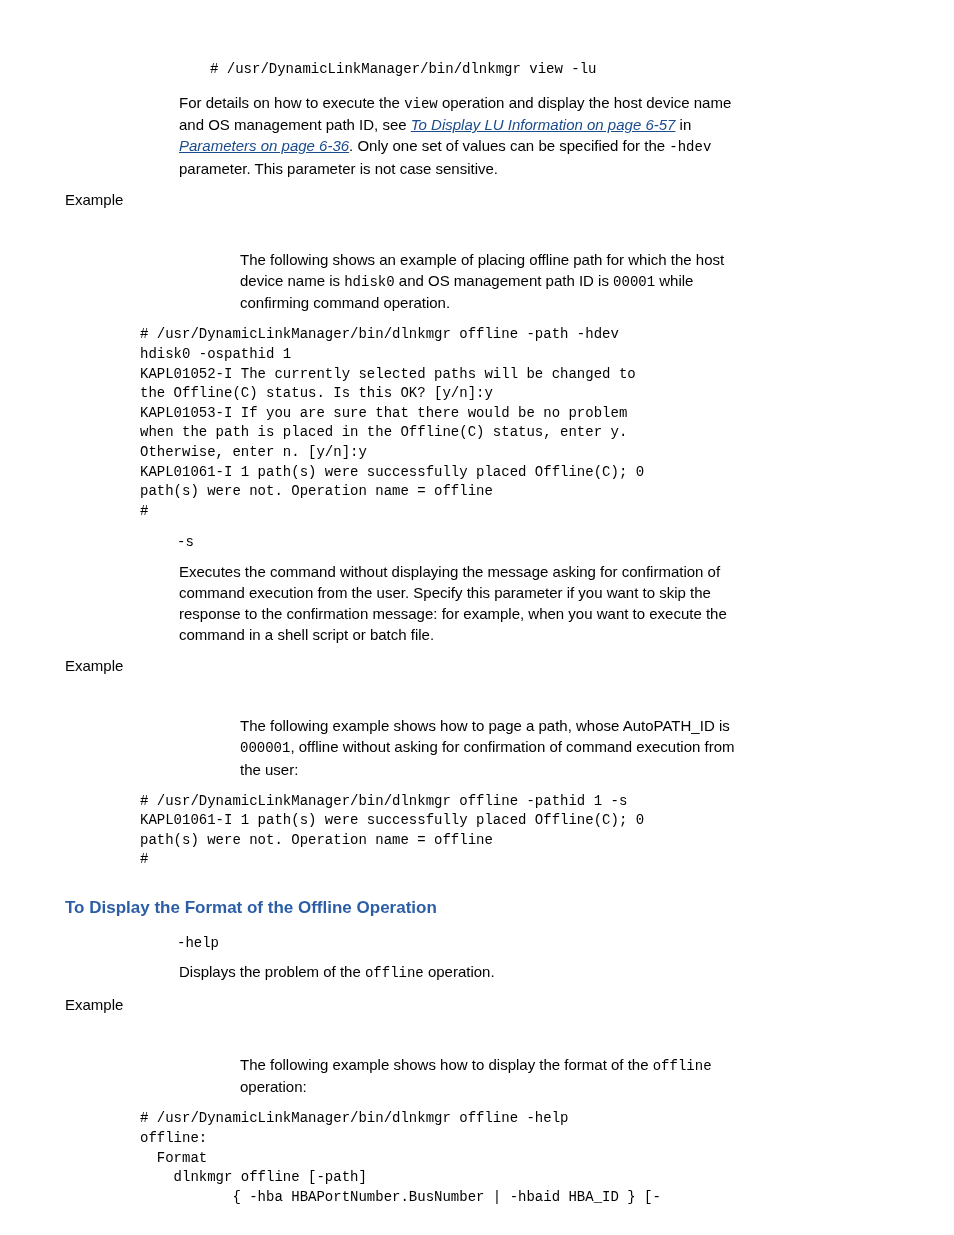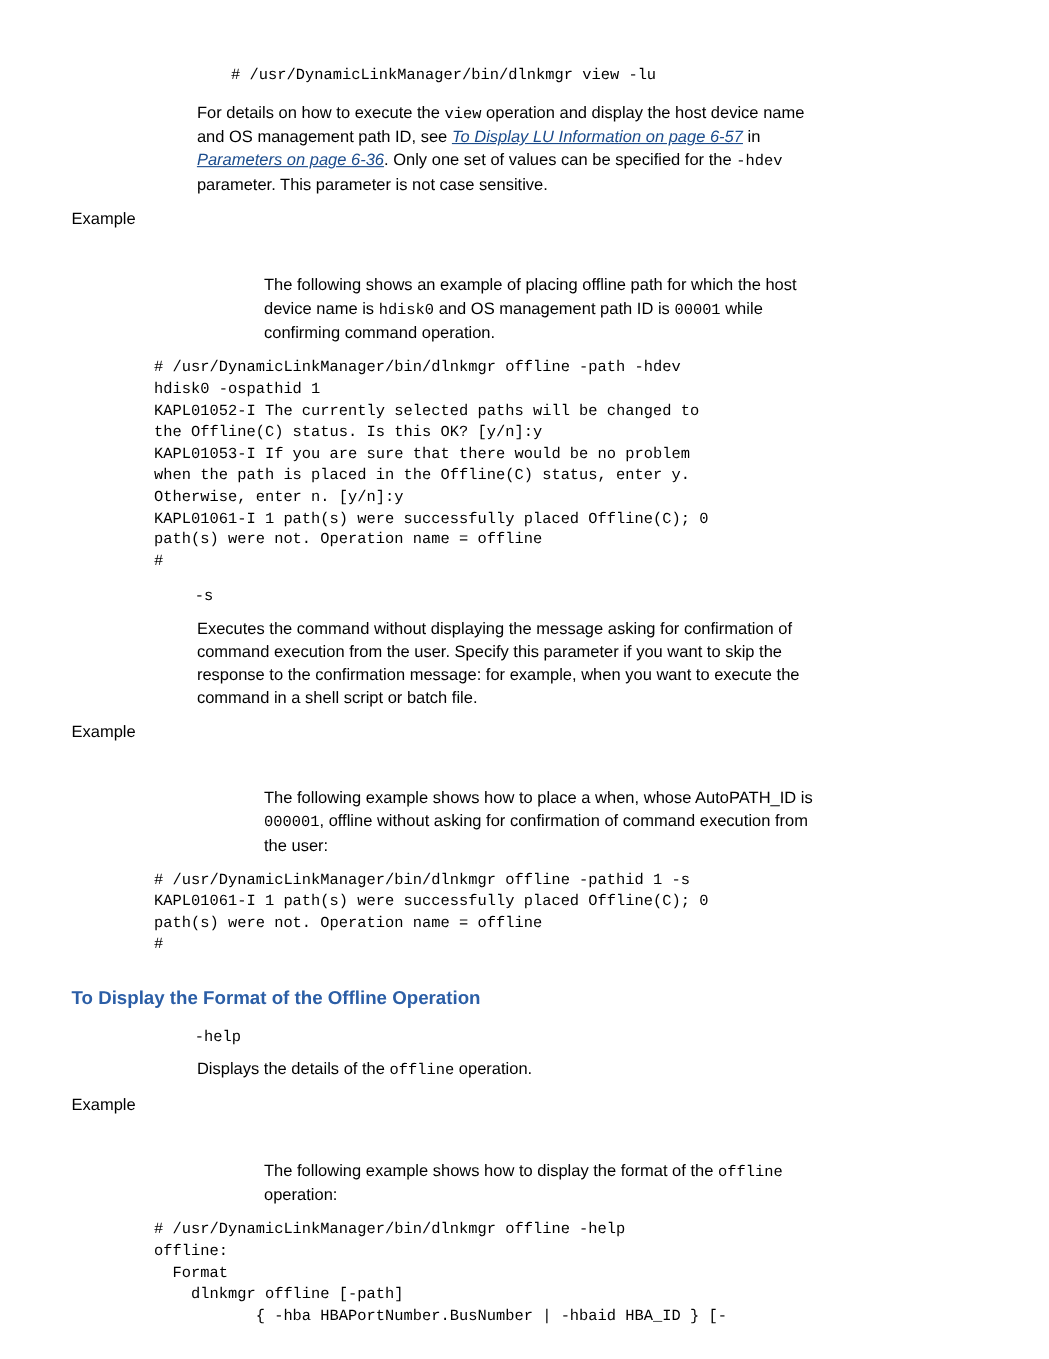--- a/index.html
+++ b/index.html
@@ -79,34 +79,34 @@
 path(s) were not. Operation name = offline
 #</div>
 
 <p class="mono param-label">-s</p>
 
 <p class="block1">Executes the command without displaying the message asking for confirmation of command execution from the user. Specify this parameter if you want to skip the response to the confirmation message: for example, when you want to execute the command in a shell script or batch file.</p>
 
 <p class="block1 example-label">Example</p>
 
 <p class="block2">
-  <span>The following example shows how to place a when, whose AutoPATH_ID is </span><span class="mono">000001</span><span>, offline without asking for confirmation of command execution from the user:</span>
+  <span>The following example shows how to page a path, whose AutoPATH_ID is </span><span class="mono">000001</span><span>, offline without asking for confirmation of command execution from the user:</span>
 </p>
 
 <div class="code-block"># /usr/DynamicLinkManager/bin/dlnkmgr offline -pathid 1 -s
 KAPL01061-I 1 path(s) were successfully placed Offline(C); 0
 path(s) were not. Operation name = offline
 #</div>
 
 <div class="section-head">To Display the Format of the Offline Operation</div>
 
 <p class="mono param-label">-help</p>
 
 <p class="block1">
-  <span>Displays the details of the </span><span class="mono">offline</span><span> operation.</span>
+  <span>Displays the problem of the </span><span class="mono">offline</span><span> operation.</span>
 </p>
 
 <p class="block1 example-label">Example</p>
 
 <p class="block2">
   <span>The following example shows how to display the format of the </span><span class="mono">offline</span><span> operation:</span>
 </p>
 
 <div class="code-block"># /usr/DynamicLinkManager/bin/dlnkmgr offline -help
 offline:

